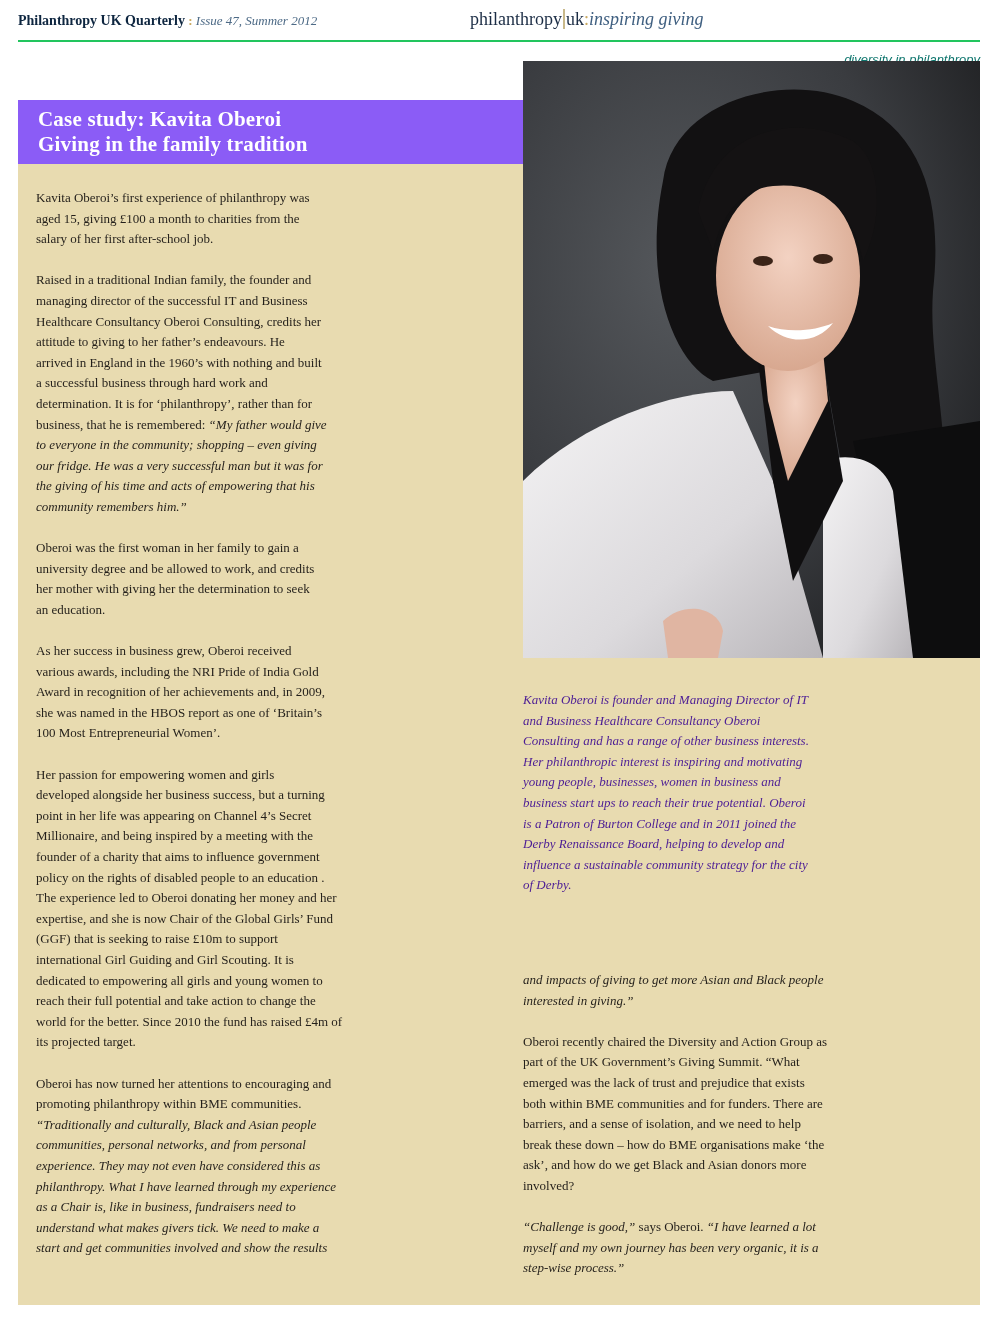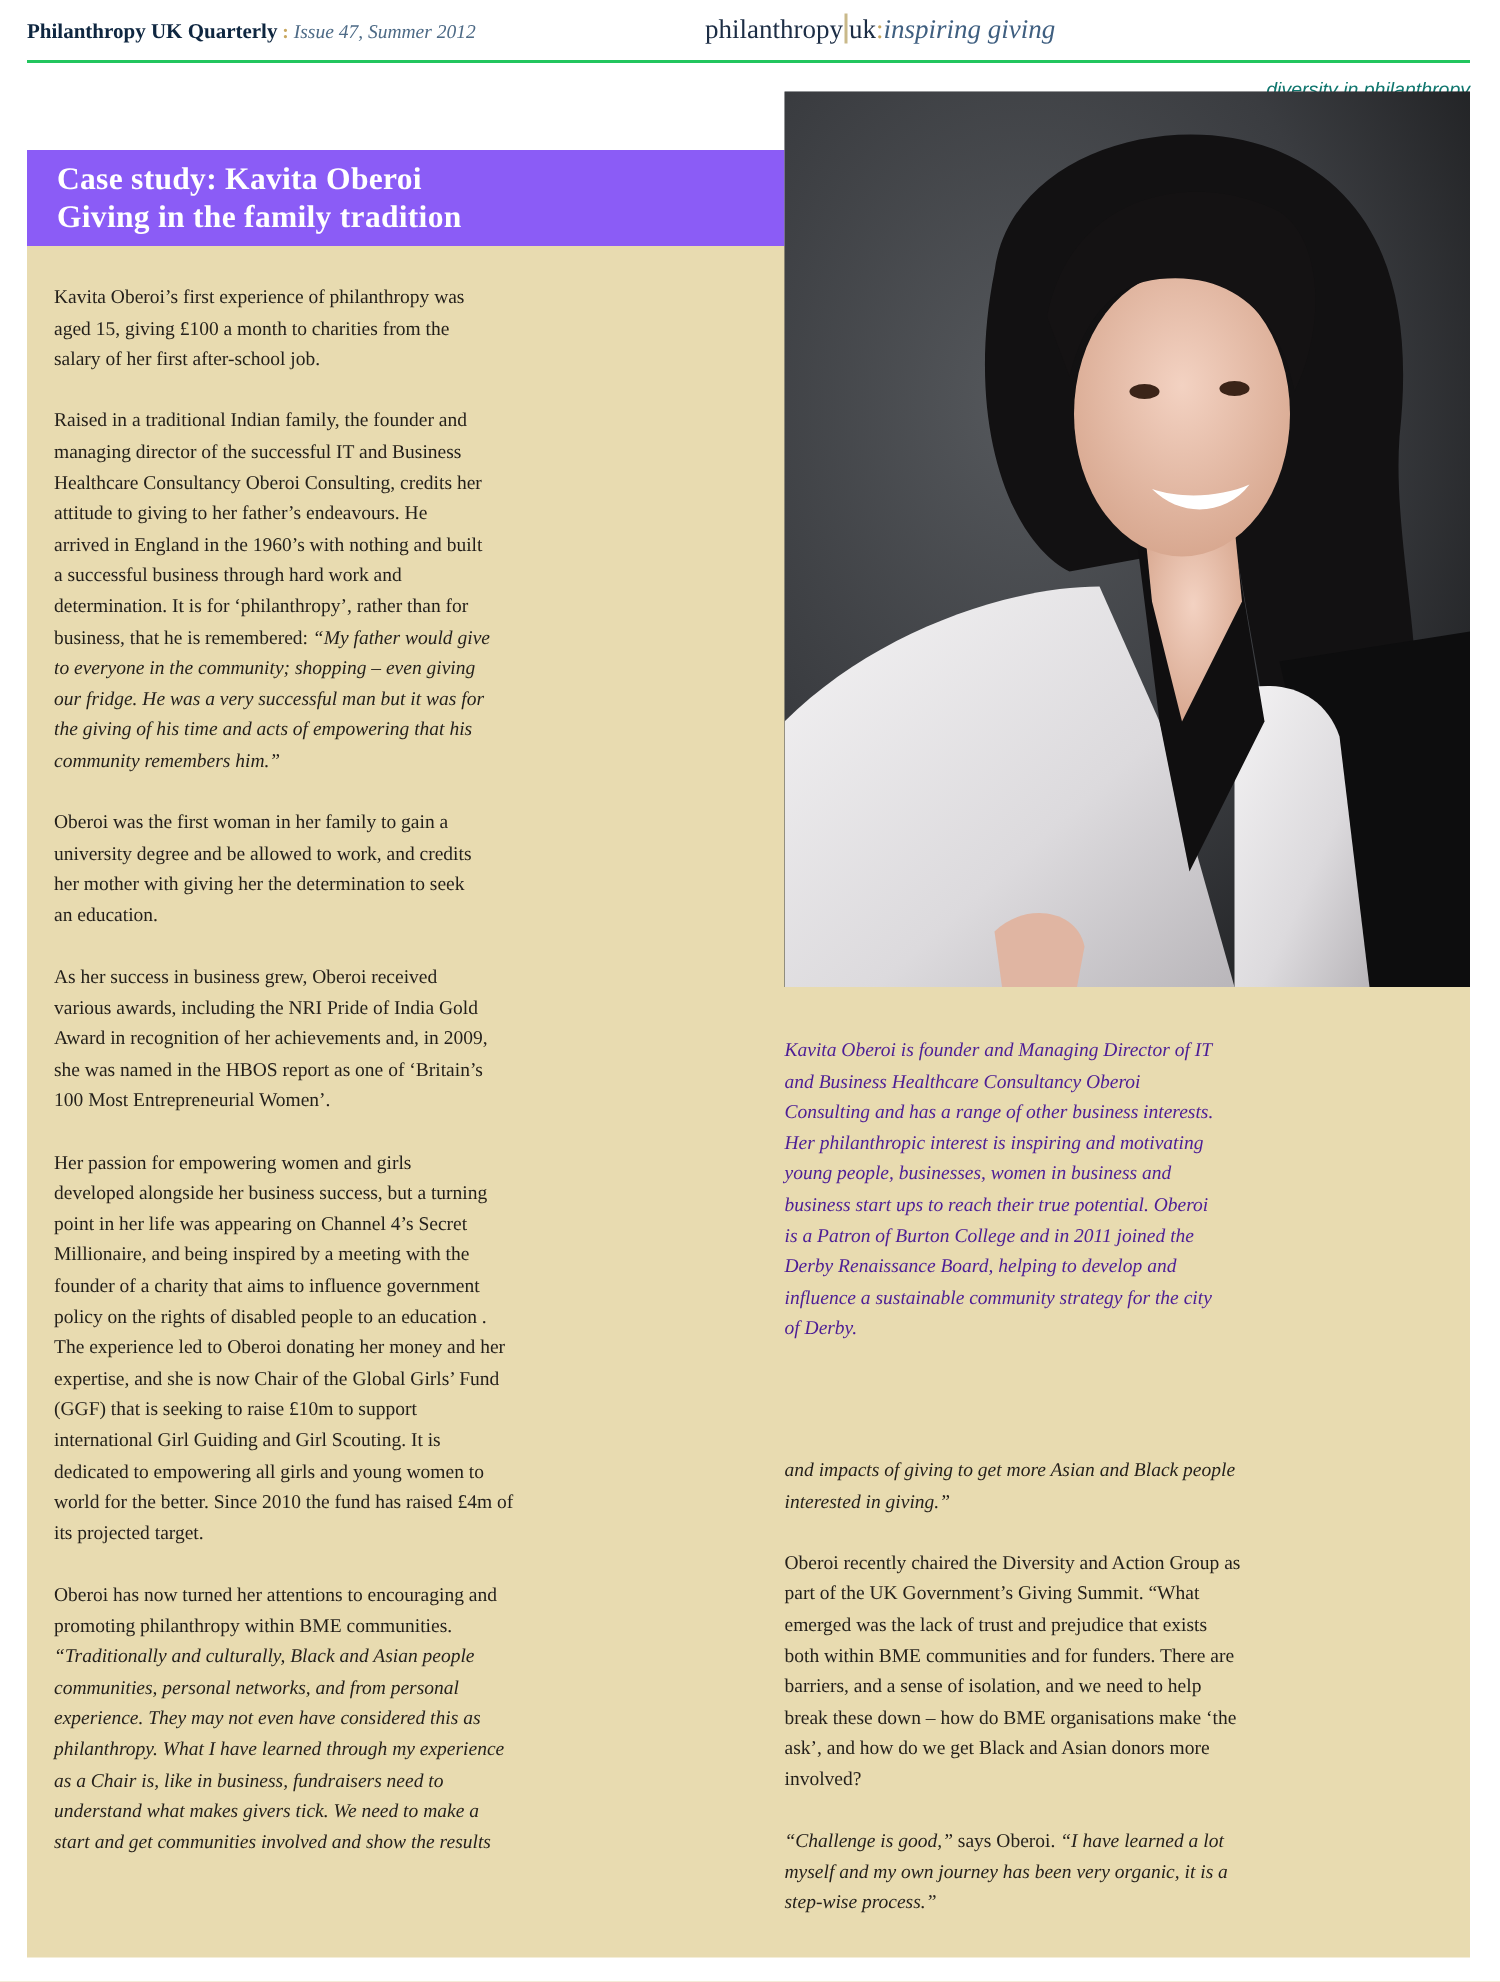--- a/index.html
+++ b/index.html
@@ -167,20 +167,21 @@
     <span class="line">developed alongside her business success, but a turning</span>
     <span class="line">point in her life was appearing on Channel 4’s Secret</span>
     <span class="line">Millionaire, and being inspired by a meeting with the</span>
     <span class="line">founder of a charity that aims to influence government</span>
     <span class="line">policy on the rights of disabled people to an education .</span>
     <span class="line">The experience led to Oberoi donating her money and her</span>
     <span class="line">expertise, and she is now Chair of the Global Girls’ Fund</span>
     <span class="line">(GGF) that is seeking to raise £10m to support</span>
     <span class="line">international Girl Guiding and Girl Scouting. It is</span>
     <span class="line">dedicated to empowering all girls and young women to</span>
+    <span class="line">reach their full potential and take action to change the</span>
     <span class="line">world for the better. Since 2010 the fund has raised £4m of</span>
     <span class="line">its projected target.</span>
   </p>
   <p>
     <span class="line">Oberoi has now turned her attentions to encouraging and</span>
     <span class="line">promoting philanthropy within BME communities.</span>
     <em class="line">“Traditionally and culturally, Black and Asian people</em>
     <em class="line">communities, personal networks, and from personal</em>
     <em class="line">experience. They may not even have considered this as</em>
     <em class="line">philanthropy. What I have learned through my experience</em>

